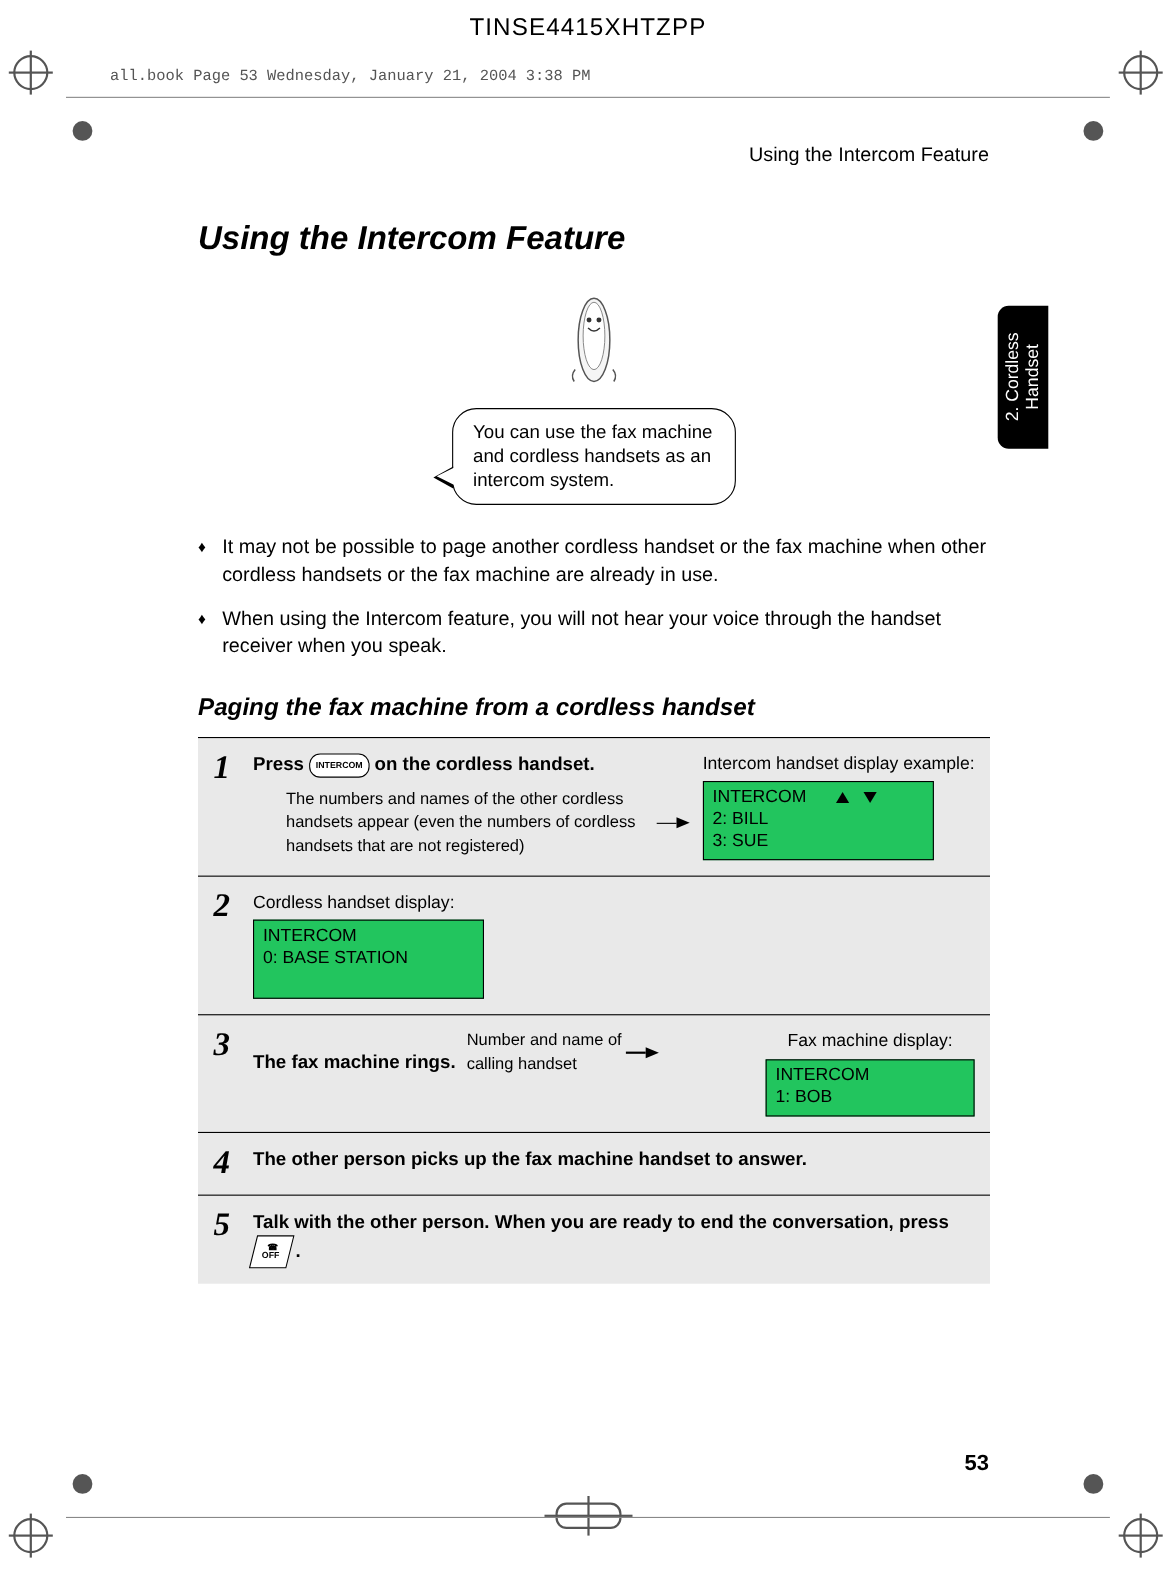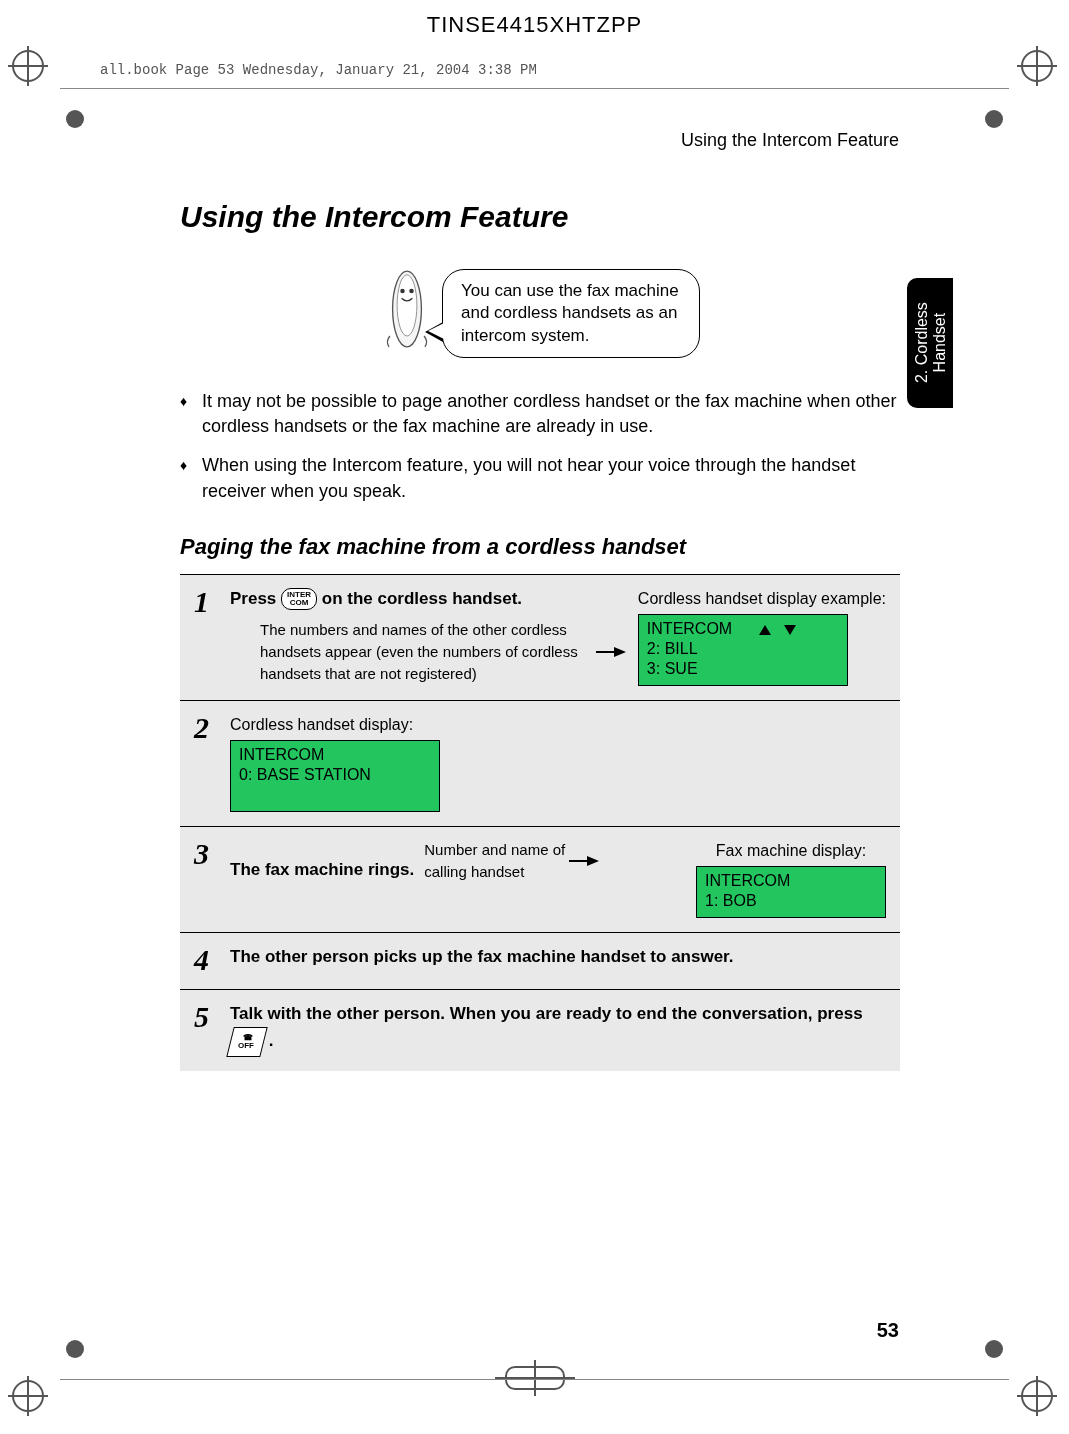--- a/index.html
+++ b/index.html
@@ -123,20 +123,21 @@
     font-weight: bold;
     font-size: 30px;
     margin: 0 0 30px 0;
   }
   .callout-row {
     display: flex;
     align-items: center;
     justify-content: center;
     gap: 8px;
     margin-bottom: 26px;
+    flex-direction: column;
   }
   .handset-illus {
     width: 54px;
     flex-shrink: 0;
   }
   .speech {
     position: relative;
     border: 1.5px solid #000;
     border-radius: 22px;
     padding: 10px 18px;
@@ -367,35 +368,35 @@
     <div class="steps">
 
       <div class="step">
         <div class="step-num">1</div>
         <div class="step-body">
           <div class="step-row">
             <div class="step-left">
               <b>
                 <span>Press </span>
                 <span class="key">
-                  <span style="display:flex;flex-direction:column;">
+                  <span style="display:flex;flex-direction:row;">
                     <span>INTER</span>
                     <span>COM</span>
                   </span>
                 </span>
                 <span> on the cordless handset.</span>
               </b>
               <div class="sub-note noarrow-cell" style="display:flex;align-items:center;">
                 <span style="flex:1;margin-left:30px;">The numbers and names of the other cordless handsets appear (even the numbers of cordless handsets that are not registered)</span>
                 <span class="arrow-line" style="width:18px;"></span>
                 <span class="arrow-r"></span>
               </div>
             </div>
             <div class="step-right">
-              <div class="disp-label">Cordless handset display example:</div>
+              <div class="disp-label">Intercom handset display example:</div>
               <div class="disp">
                 <span>INTERCOM</span>
                 &nbsp;&nbsp;&nbsp;&nbsp;
                 <span class="tri-up"></span>&nbsp;&nbsp;
                 <span class="tri-down"></span><br>
                 <span>2: BILL</span><br>
                 <span>3: SUE</span>
               </div>
             </div>
           </div>

